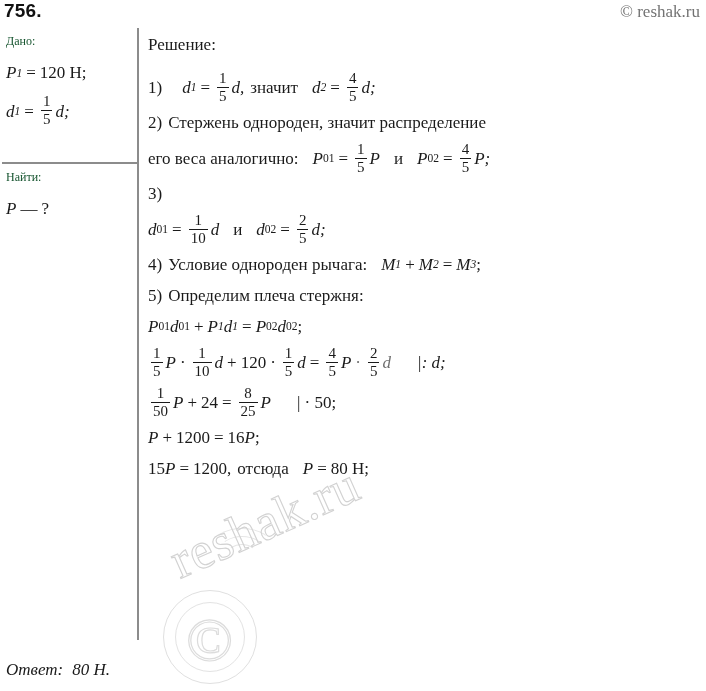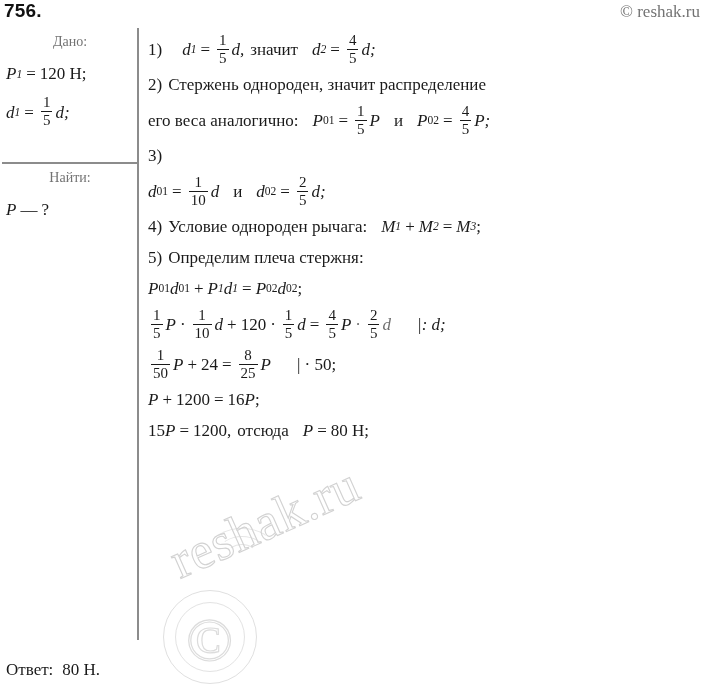--- a/index.html
+++ b/index.html
@@ -12,21 +12,20 @@
     background: #ffffff;
     font-family: "Liberation Serif", "DejaVu Serif", serif;
     color: #1a1a1a;
     position: relative;
     overflow: hidden;
   }
   .page {
     position: relative;
     width: 706px;
     height: 691px;
-    text-align: center;
   }
 
   
   .problem-number {
     position: absolute;
     left: 4px;
     top: 0px;
     font-family: "Liberation Sans", "DejaVu Sans", sans-serif;
     font-weight: bold;
     font-size: 19px;
@@ -67,22 +66,22 @@
     top: 34px;
     width: 128px;
   }
   .find-col {
     position: absolute;
     left: 6px;
     top: 170px;
     width: 128px;
   }
   .col-label {
-    font-size: 14px;
-    color: #737373;
+    font-size: 12px;
+    color: #14532d;
     margin-bottom: 14px;
   }
   .given-line {
     font-size: 17px;
     margin-bottom: 12px;
     display: flex;
     align-items: center;
     white-space: nowrap;
   }
 
@@ -153,20 +152,21 @@
   .dim { color: #6f6f6f; }
 
   
   .answer {
     position: absolute;
     left: 6px;
     top: 660px;
     font-size: 17px;
     color: #1a1a1a;
     white-space: nowrap;
+    font-style: italic;
   }
   .answer .ans-val { margin-left: 9px; }
 
   
   .watermark {
     position: absolute;
     left: 155px;
     top: 530px;
     width: 250px;
     height: 150px;
@@ -267,20 +267,23 @@
     <div class="col-label">Найти:</div>
     <div class="given-line">
       <span class="mi">P</span>
       <span class="op">—</span>
       <span class="txt">?</span>
     </div>
   </div>
 
   <div class="solution-col">
 
+    <div class="sol-line sol-heading">
+      <span>Решение:</span>
+    </div>
 
     <div class="sol-line tall">
       <span class="txt">1)</span>
         <span class="sp"></span>
         <span class="sp-wide"></span>
       <span class="mi">d</span>
         <span class="sub">1</span>
       <span class="op">=</span>
       <span class="frac">
         <span class="num">1</span>

